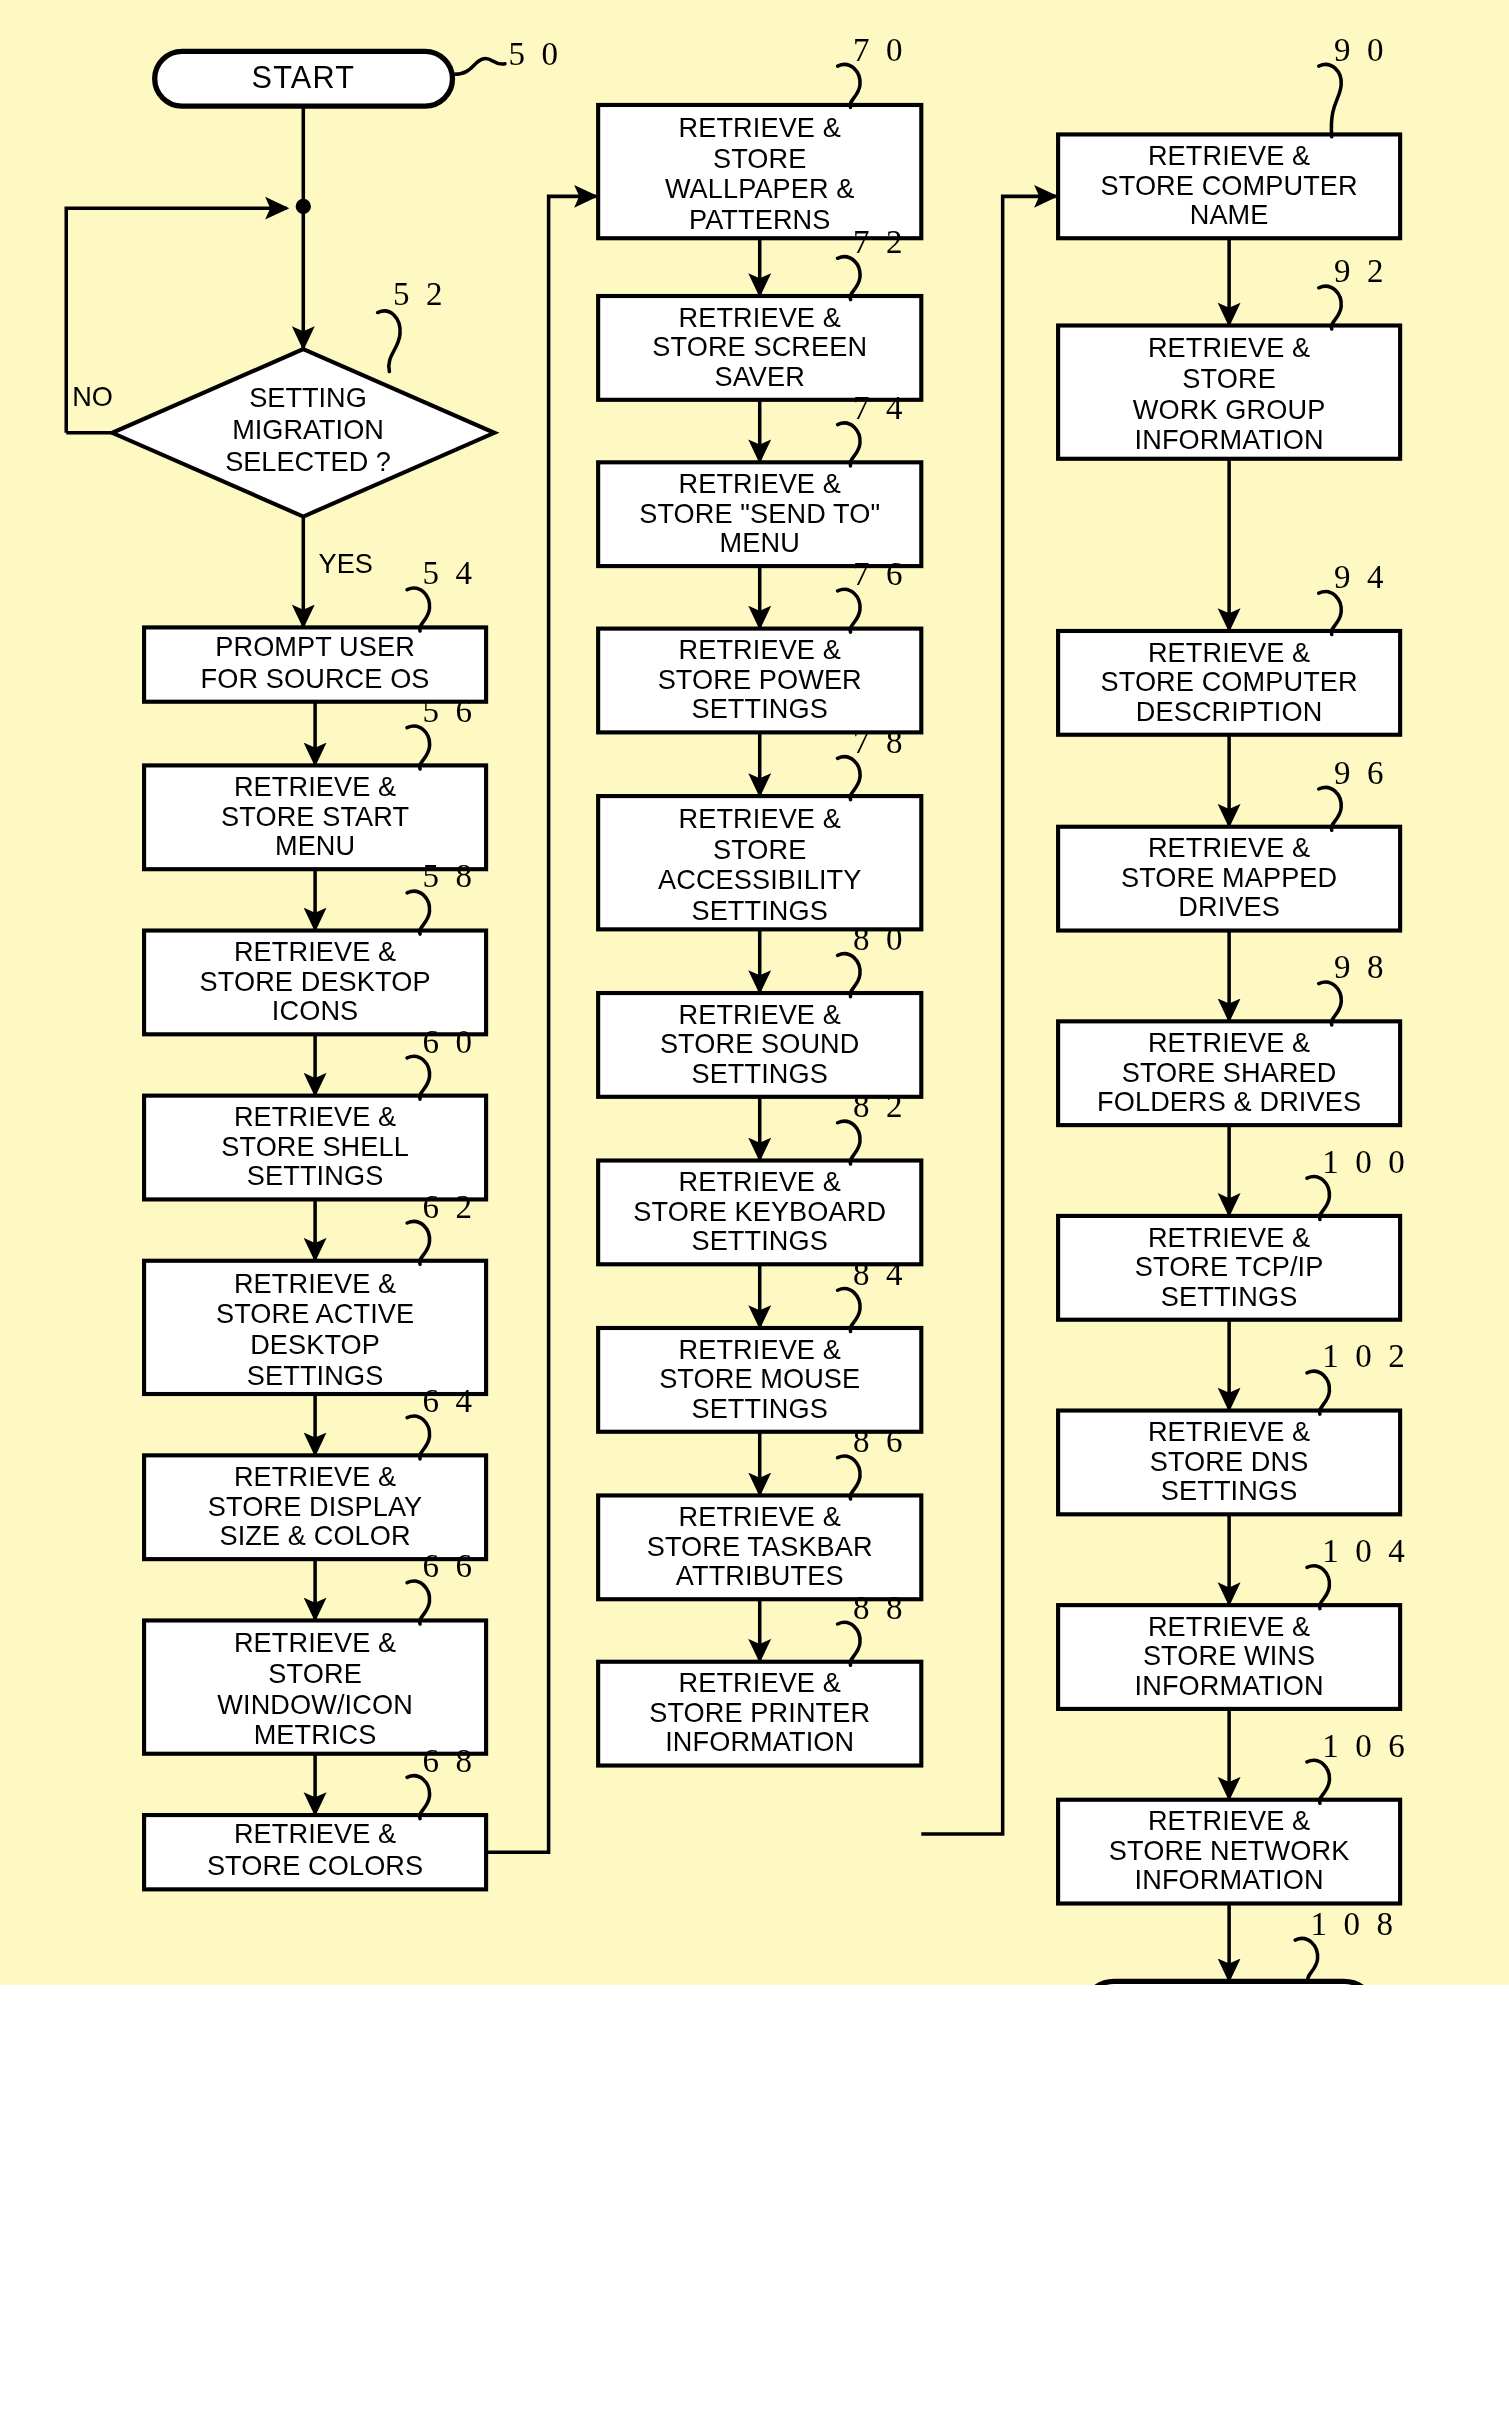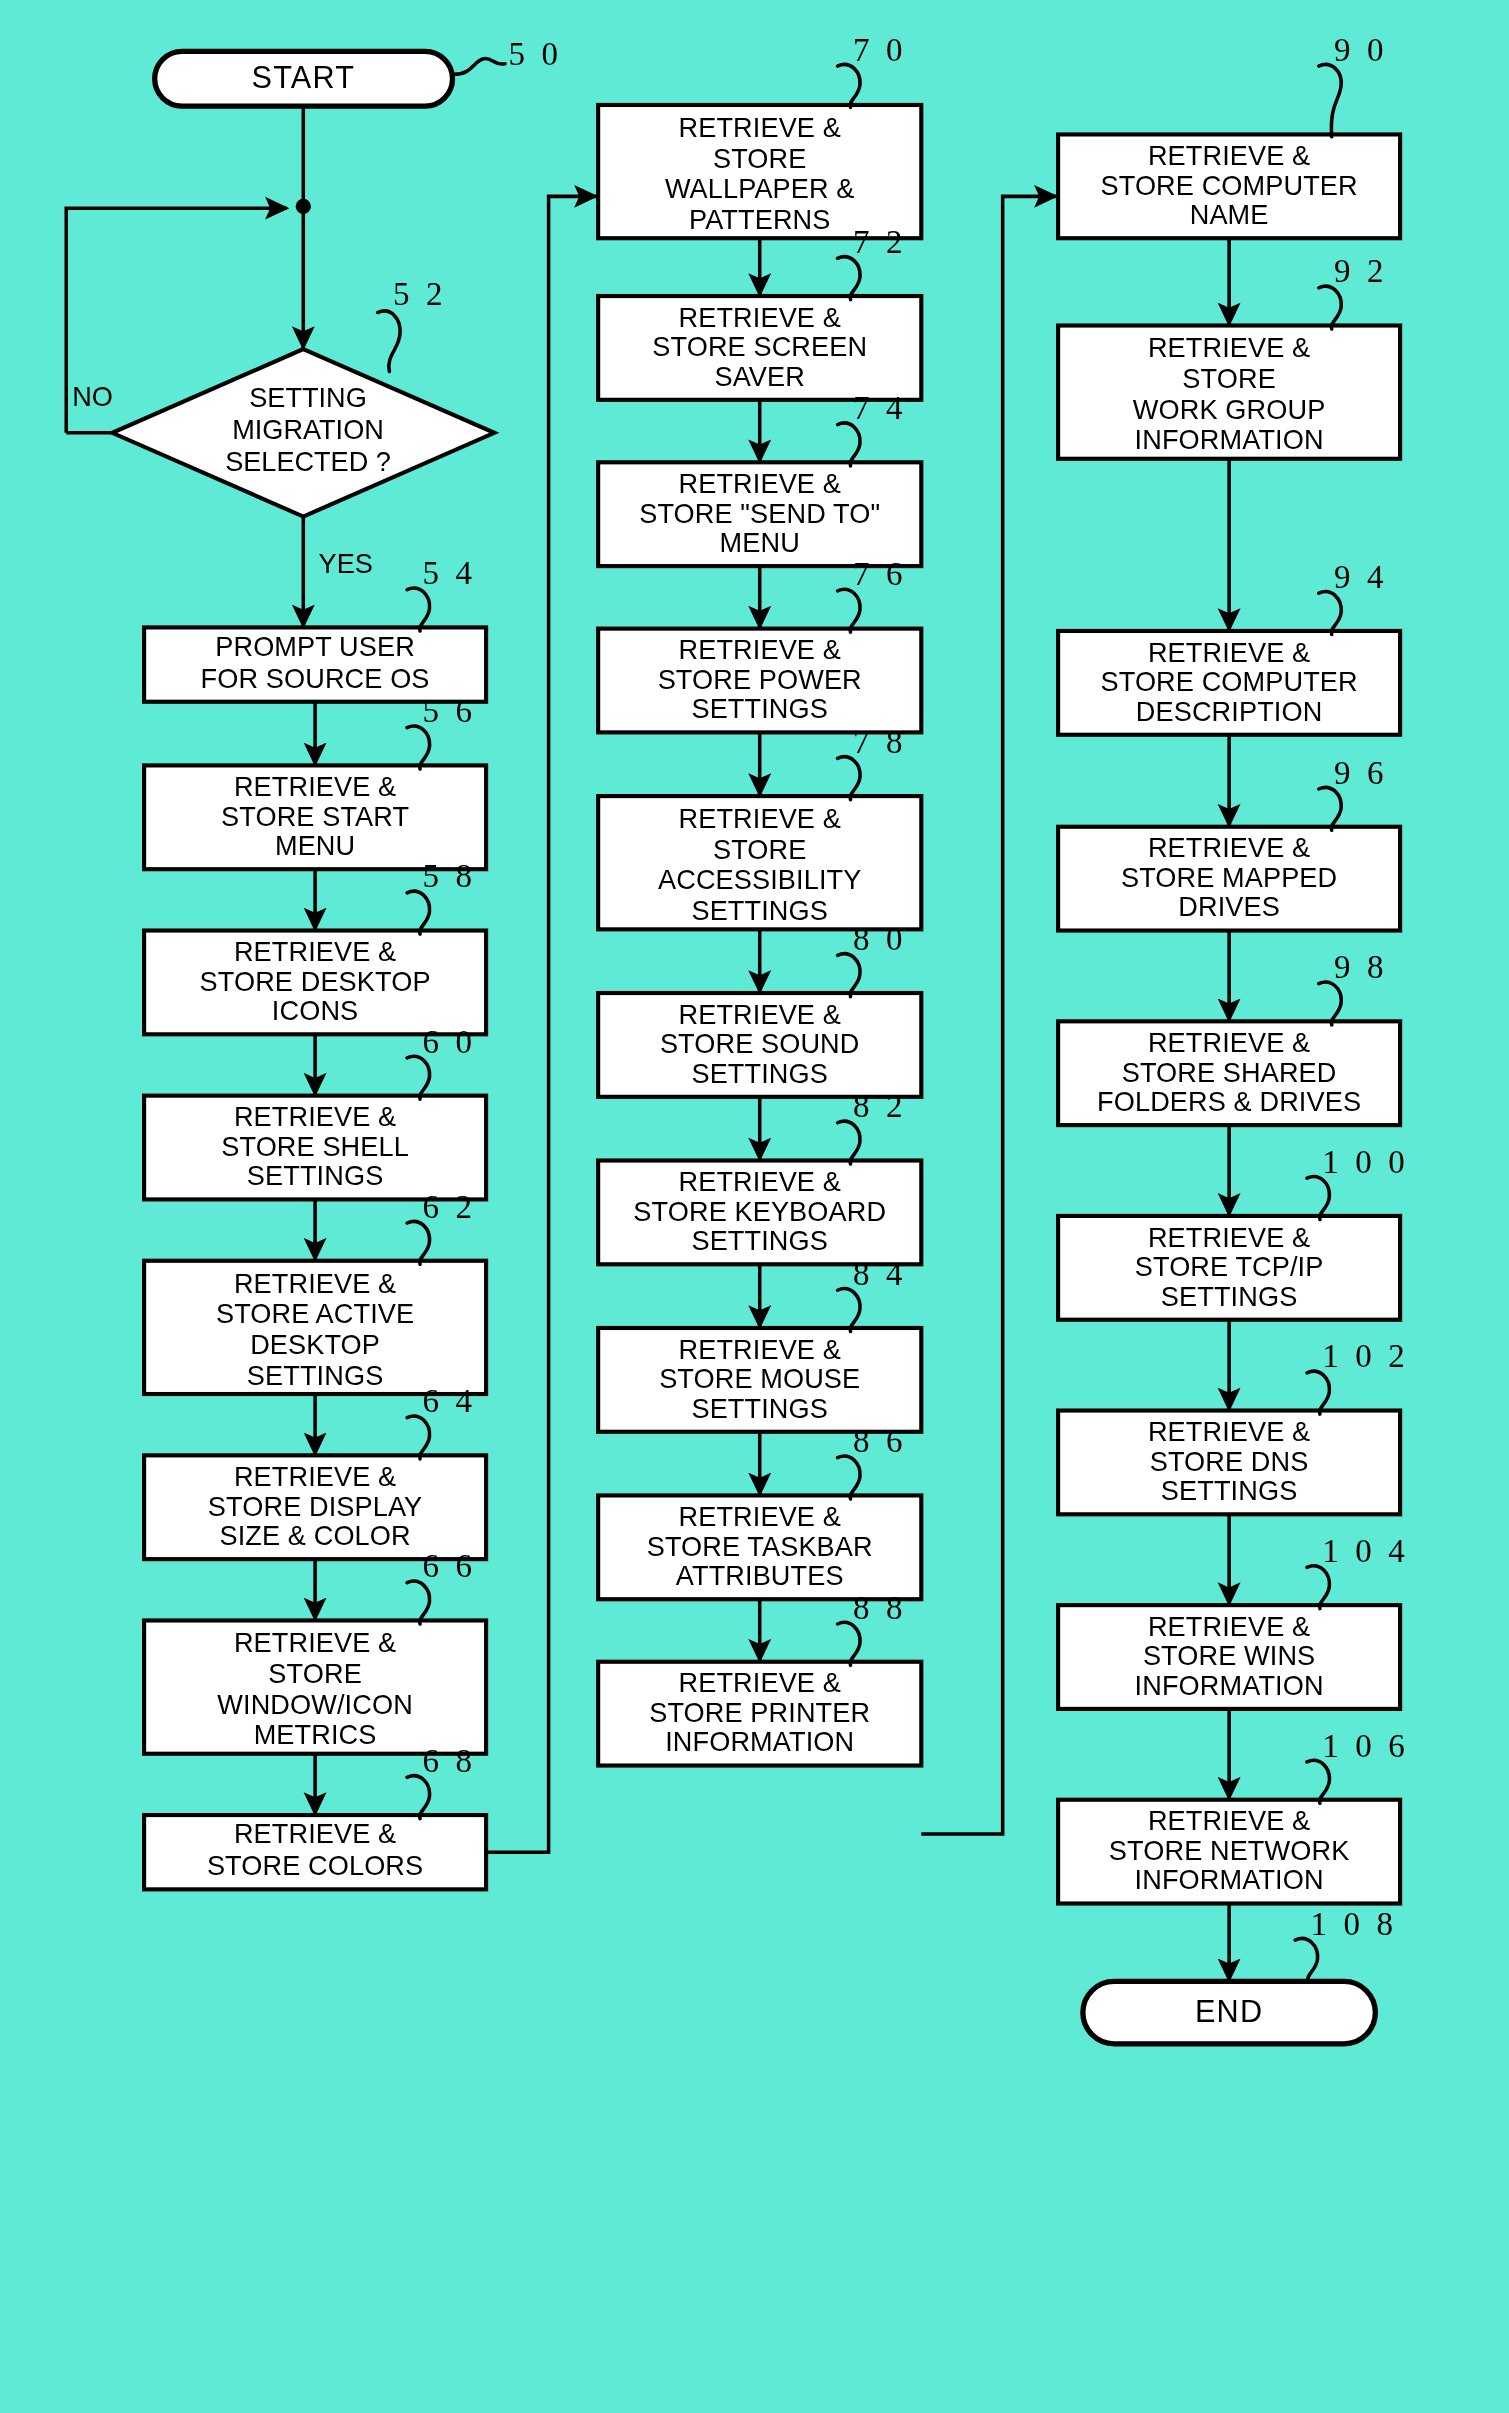--- a/index.html
+++ b/index.html
@@ -3,22 +3,22 @@
 <meta charset="utf-8">
 <style>
   html, body {
     margin: 0;
     padding: 0;
     background: #ffffff;
   }
   #sheet {
     position: relative;
     width: 1510px;
-    height: 2413px;
-    background: #5eead4;
+    height: 1985px;
+    background: #fef9c3;
     overflow: hidden;
     font-family: "Liberation Sans", sans-serif;
   }
   #flow {
     position: absolute;
     inset: 0;
     width: 1510px;
     height: 2413px;
   }
   .nodeLabel {

